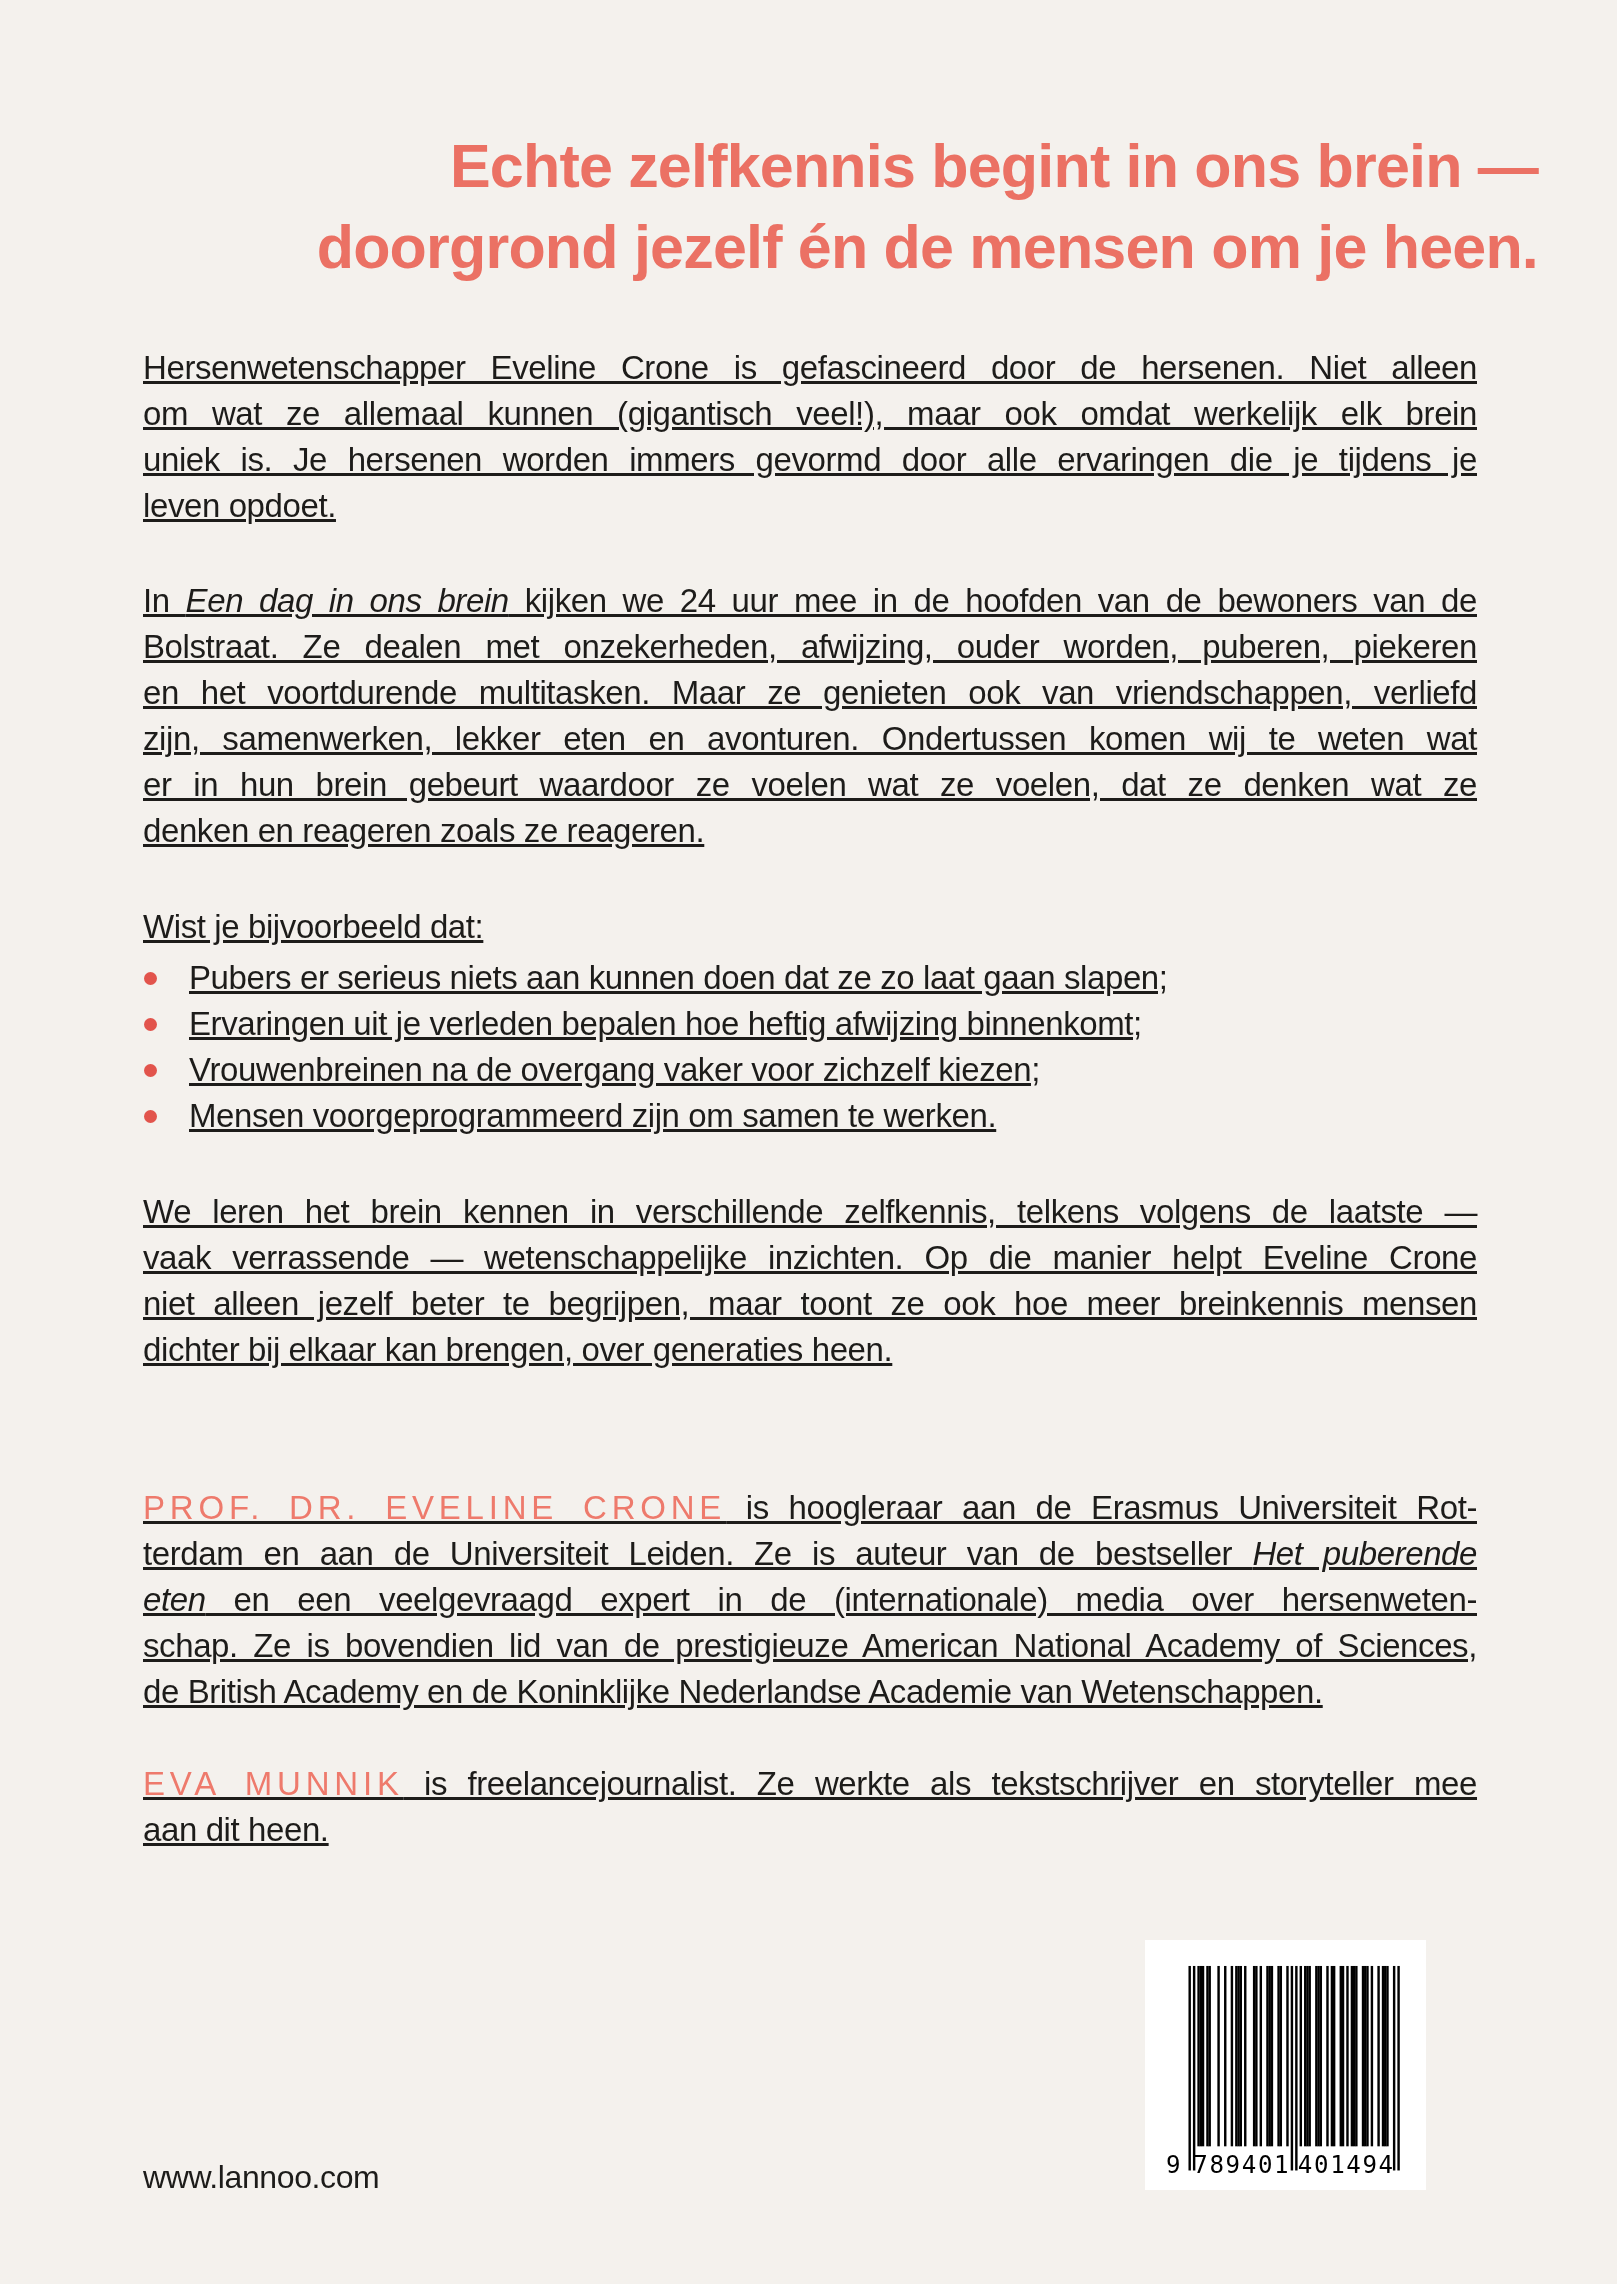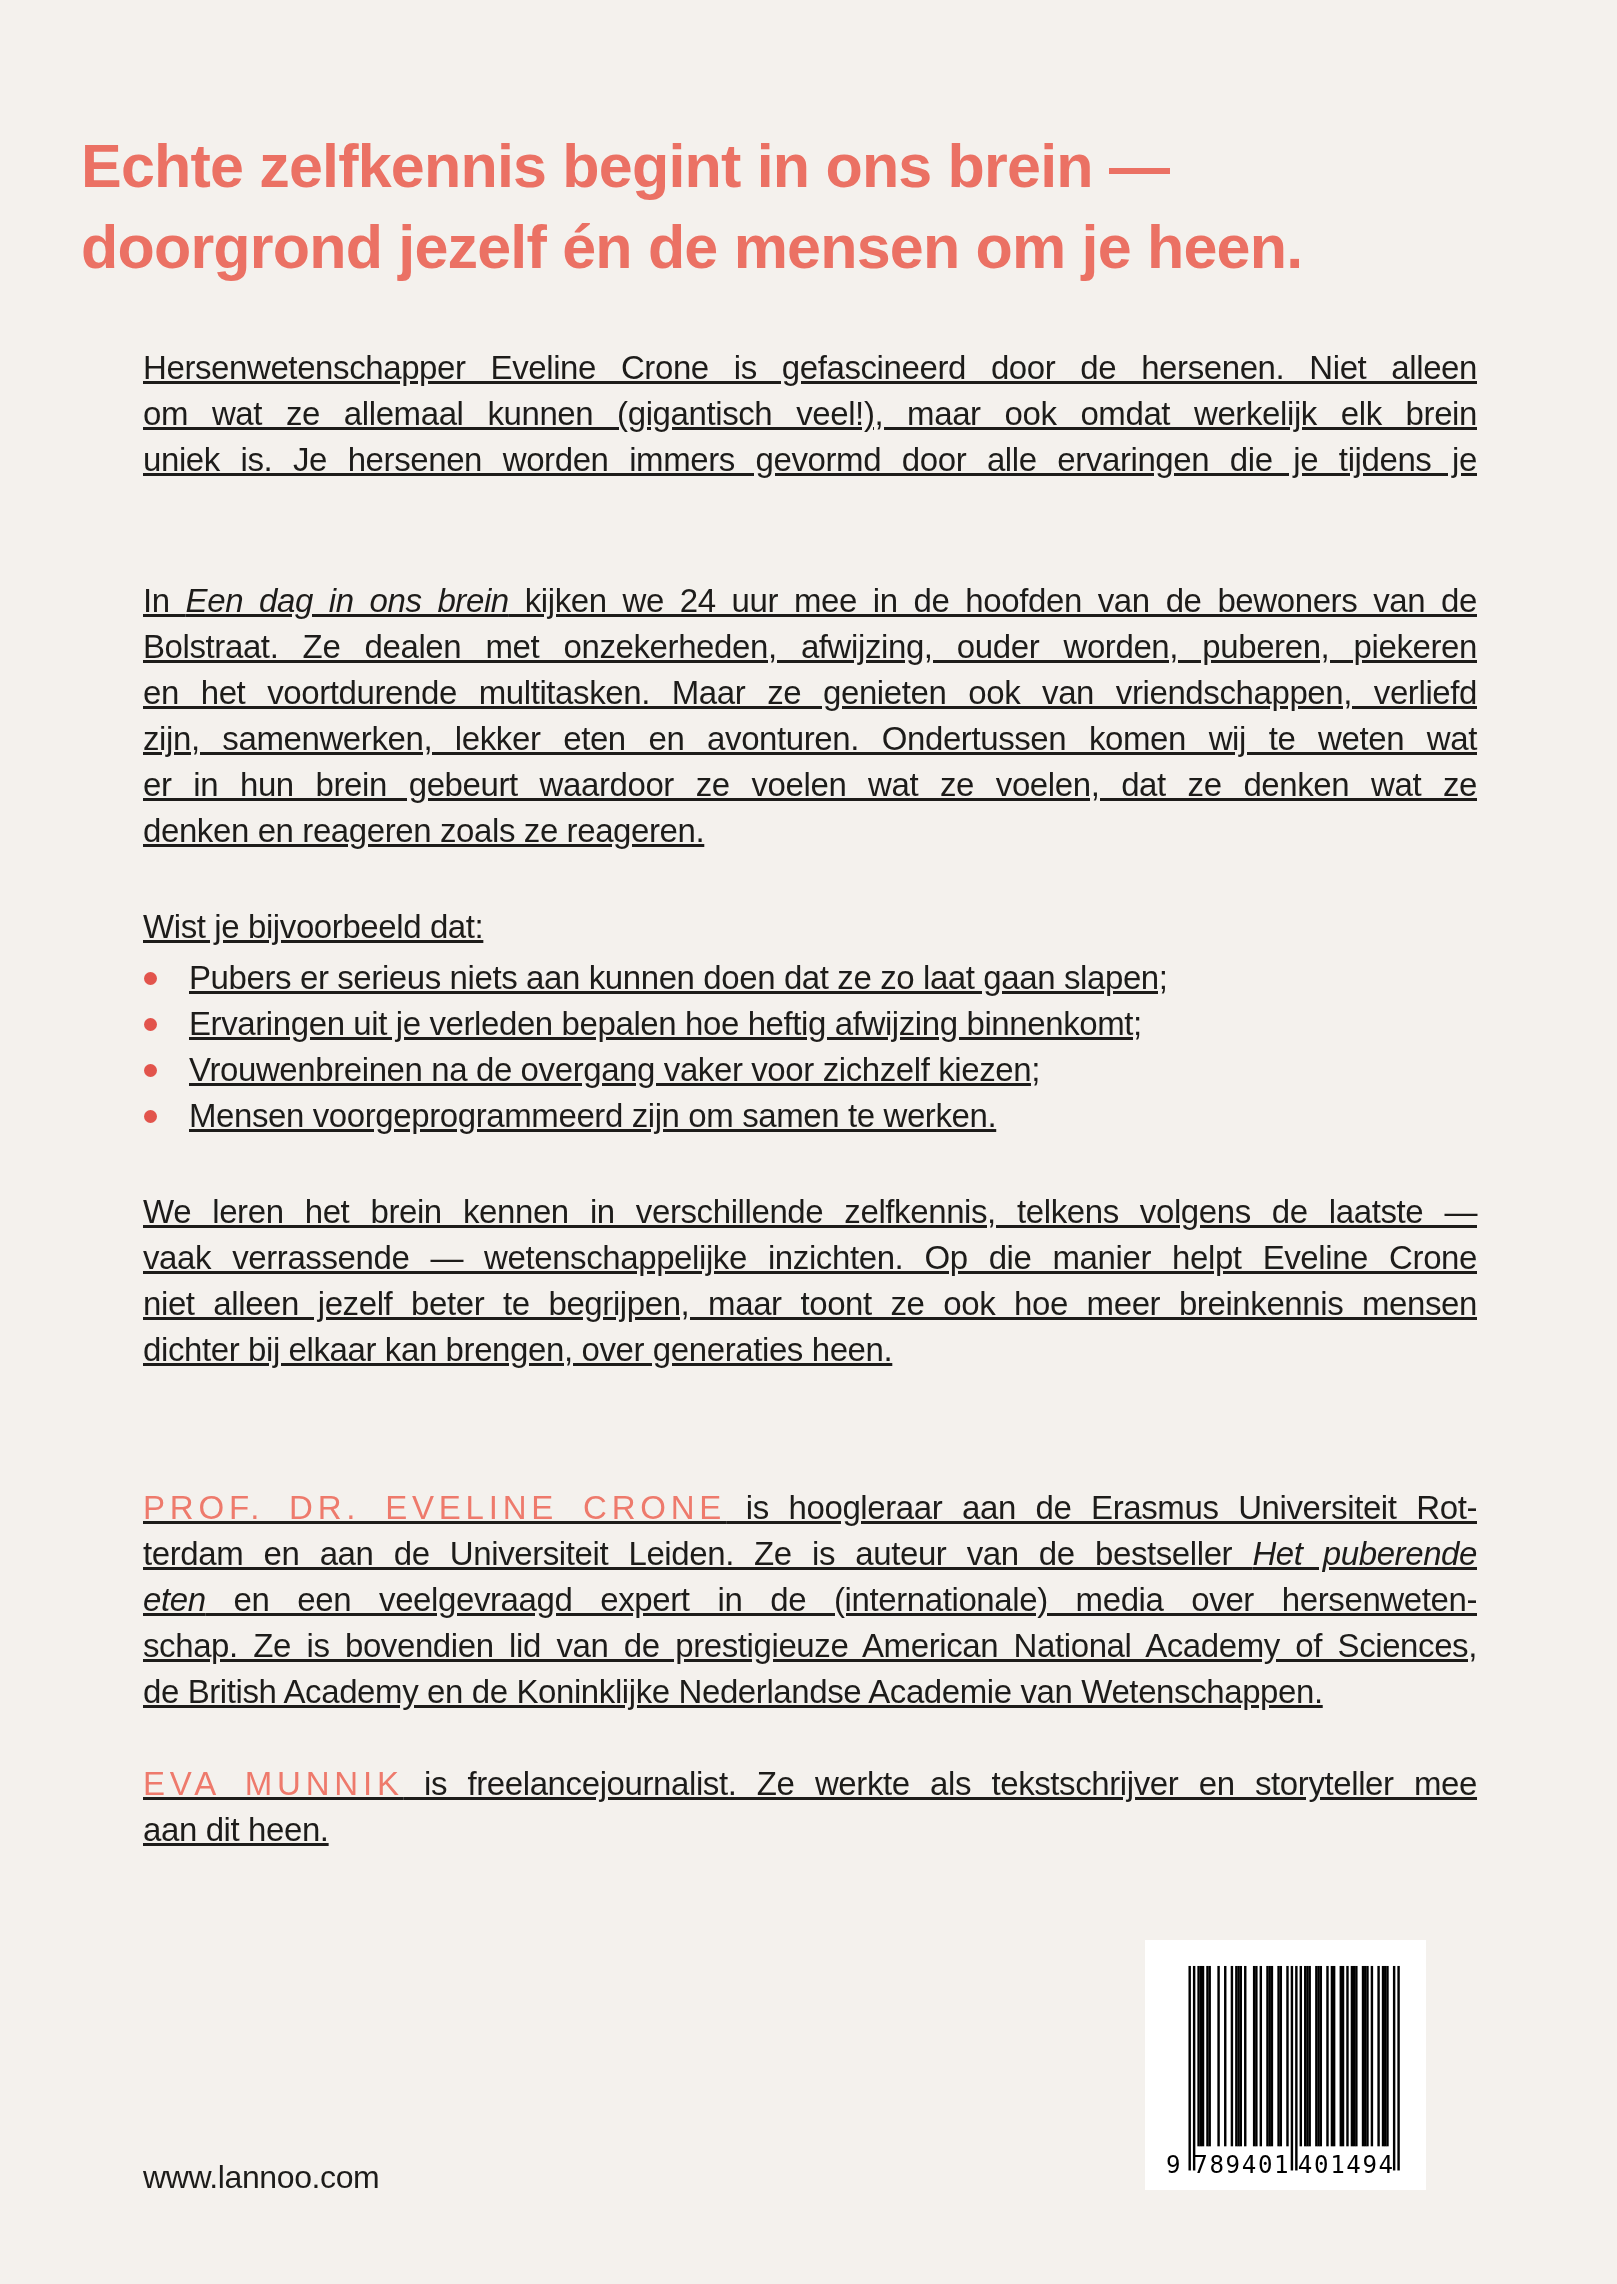--- a/index.html
+++ b/index.html
@@ -8,21 +8,21 @@
     width:1618px;height:2284px;
     margin:0 auto;
     background:var(--bg,#f4f1ed);
     color:var(--text,#1d1c1a);
     font-family:"Liberation Sans", sans-serif;
     overflow:hidden;
   }
   .block{position:absolute;left:143px;width:1334px;}
   #heading{
     position:absolute;left:81px;top:126px;width:1457px;
-    text-align:left;
+    text-align:right;
     color:var(--heading-accent,#eb7164);
     font-size:61px;line-height:81px;font-weight:bold;letter-spacing:-0.8px;
   }
   #heading span{display:block;}
   .bodytext{font-size:33px;line-height:46px;letter-spacing:-0.4px;font-weight:400;text-decoration:underline;}
   .tline{text-align:justify;text-align-last:justify;}
   .tline.tlast{text-align-last:auto;}
   .seg-i{font-style:italic;}
   .seg-name{
     color:var(--name-accent,#ee7a6c);
@@ -54,20 +54,21 @@
 
   <div id="heading">
     <span>Echte zelfkennis begint in ons brein —</span>
     <span>doorgrond jezelf én de mensen om je heen.</span>
   </div>
 
   <div id="intro" class="block bodytext">
       <div class="tline"><span>Hersenwetenschapper Eveline Crone is gefascineerd door de hersenen. Niet alleen</span></div>
       <div class="tline"><span>om wat ze allemaal kunnen (gigantisch veel!), maar ook omdat werkelijk elk brein</span></div>
       <div class="tline"><span>uniek is. Je hersenen worden immers gevormd door alle ervaringen die je tijdens je</span></div>
+      <div class="tline tlast"><span>leven opdoet.</span></div>
     </div>
 
   <div id="book-paragraph" class="block bodytext">
       <div class="tline"><span>In </span><span class="seg-i">Een dag in ons brein</span><span> kijken we 24 uur mee in de hoofden van de bewoners van de</span></div>
       <div class="tline"><span>Bolstraat. Ze dealen met onzekerheden, afwijzing, ouder worden, puberen, piekeren</span></div>
       <div class="tline"><span>en het voortdurende multitasken. Maar ze genieten ook van vriendschappen, verliefd</span></div>
       <div class="tline"><span>zijn, samenwerken, lekker eten en avonturen. Ondertussen komen wij te weten wat</span></div>
       <div class="tline"><span>er in hun brein gebeurt waardoor ze voelen wat ze voelen, dat ze denken wat ze</span></div>
       <div class="tline tlast"><span>denken en reageren zoals ze reageren.</span></div>
     </div>

